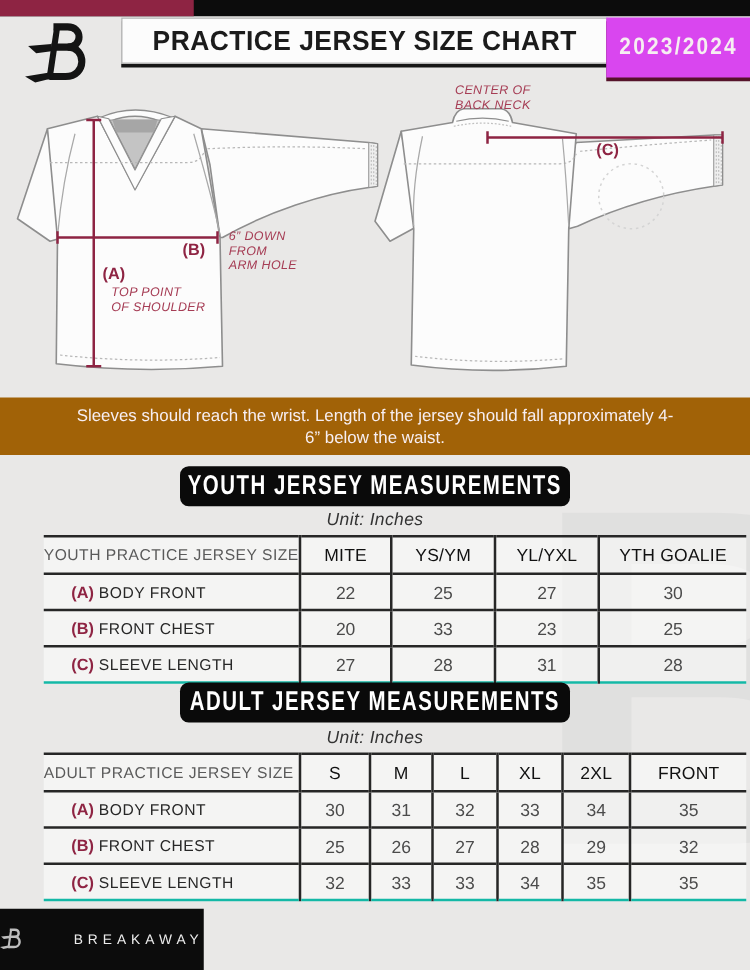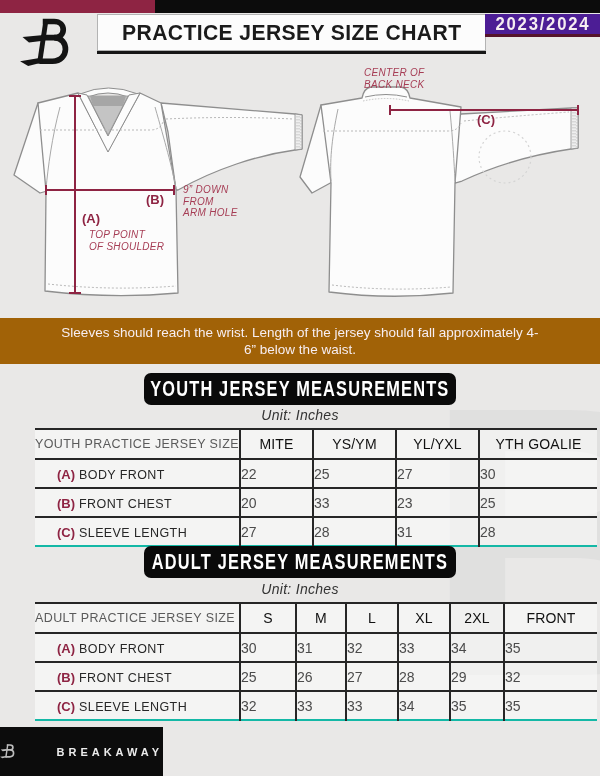--- a/index.html
+++ b/index.html
@@ -8,21 +8,21 @@
 
   
   .topstrip{position:absolute;top:0;left:0;width:600px;height:13px;background:#0c0c0c;z-index:2;}
   .topstrip .maroon{position:absolute;left:0;top:0;width:155px;height:13px;background:#8e2443;}
 
   
   .logo{position:absolute;left:19px;top:15px;width:54px;height:60px;z-index:3;}
   .titlebox{position:absolute;left:97px;top:14px;width:387px;height:35px;background:#fcfcfc;
     border:1px solid #b3b3b3;box-shadow:0 3px 0 0 #161616;display:flex;align-items:center;justify-content:center;z-index:3;}
   .titlebox span{font-size:22px;font-weight:bold;color:#1b1b1b;letter-spacing:.4px;display:inline-block;transform:scaleX(.96);white-space:nowrap;}
-  .seasonbox{position:absolute;left:485px;top:14px;width:115px;height:20px;background:#4c1d95;
+  .seasonbox{position:absolute;left:485px;top:14px;width:115px;height:48px;background:#d946ef;
     box-shadow:0 3px 0 0 #55132a;display:flex;align-items:center;justify-content:center;z-index:3;}
   .seasonbox span{font-size:19px;font-weight:bold;color:#f6eef1;letter-spacing:2px;display:inline-block;transform:scaleX(.88);white-space:nowrap;}
 
   
   .diagram{position:absolute;top:57px;left:0;width:600px;height:261px;z-index:1;}
   .dlabel{position:absolute;color:#8e2443;font-weight:bold;font-size:13px;z-index:2;}
   .dtext{position:absolute;color:#a63d55;font-style:italic;font-size:10px;line-height:11.5px;letter-spacing:.3px;font-weight:normal;z-index:2;}
 
   
   .notice{position:absolute;top:318px;left:0;width:600px;height:46px;background:#a16207;z-index:2;
@@ -40,26 +40,26 @@
   table.szt{position:absolute;left:35px;width:562px;border-collapse:collapse;table-layout:fixed;z-index:2;background:rgba(255,255,255,.5);}
   table.szt{border-bottom:2px solid #14b8a6;}
   table.szt tr{border-top:2px solid #262626;}
   table.szt td,table.szt th{padding:0;border-left:2px solid #262626;height:27px;vertical-align:middle;}
   table.szt td:first-child,table.szt th:first-child{border-left:none;}
   table.szt th{height:28px;}
   .colhead{font-size:14px;font-weight:normal;color:#111;text-align:center;letter-spacing:.2px;}
   .lblhead{font-size:12.5px;font-weight:normal;color:#5a5a5a;text-align:left;padding-left:11px;letter-spacing:.4px;}
   .rowkey{color:#8e2443;font-weight:bold;font-size:13px;padding-left:22px;padding-right:4px;}
   .rowlbl{color:#272727;font-size:12.5px;letter-spacing:.4px;text-align:center;}
-  .val{font-size:14px;color:#4b4b4b;text-align:left;margin-left:37px;}
+  .val{font-size:14px;color:#4b4b4b;text-align:center;margin-left:37px;}
 
   
   .footer{position:absolute;left:0;top:727px;width:600px;height:49px;display:flex;z-index:2;}
   .brandbox{width:163px;background:#0c0c0c;display:flex;align-items:center;justify-content:center;gap:7px;}
-  .brandbox .brand{color:#ececec;font-size:11px;font-weight:bold;letter-spacing:4px;margin-left:34px;}
+  .brandbox .brand{color:#ececec;font-size:11px;font-weight:normal;letter-spacing:4px;margin-left:34px;}
   .notebox{flex:1;background:#8e2443;display:flex;align-items:center;padding:4px 12px 4px 12px;}
   .notebox div{color:#f4e9ee;font-size:12.3px;line-height:14.6px;}
 
   .watermark{position:absolute;left:424px;top:388px;font-size:385px;line-height:.8;font-weight:bold;
     color:#dadada;opacity:.55;z-index:0;font-family:"Liberation Sans",sans-serif;}
 </style>
 </head>
 <body>
 
 <div class="page">
@@ -139,21 +139,21 @@
       </g>
     </svg>
 
     <div class="dlabel" style="left:82px;top:154px;">(A)</div>
     <div class="dtext" style="left:89px;top:172px;">
       <div>TOP POINT</div>
       <div>OF SHOULDER</div>
     </div>
     <div class="dlabel" style="left:146px;top:135px;">(B)</div>
     <div class="dtext" style="left:183px;top:127px;">
-      <div>9” DOWN</div>
+      <div>6” DOWN</div>
       <div>FROM</div>
       <div>ARM HOLE</div>
     </div>
     <div class="dlabel" style="left:477px;top:55px;">(C)</div>
     <div class="dtext" style="left:364px;top:10px;">
       <div>CENTER OF</div>
       <div>BACK NECK</div>
     </div>
   </div>
 

